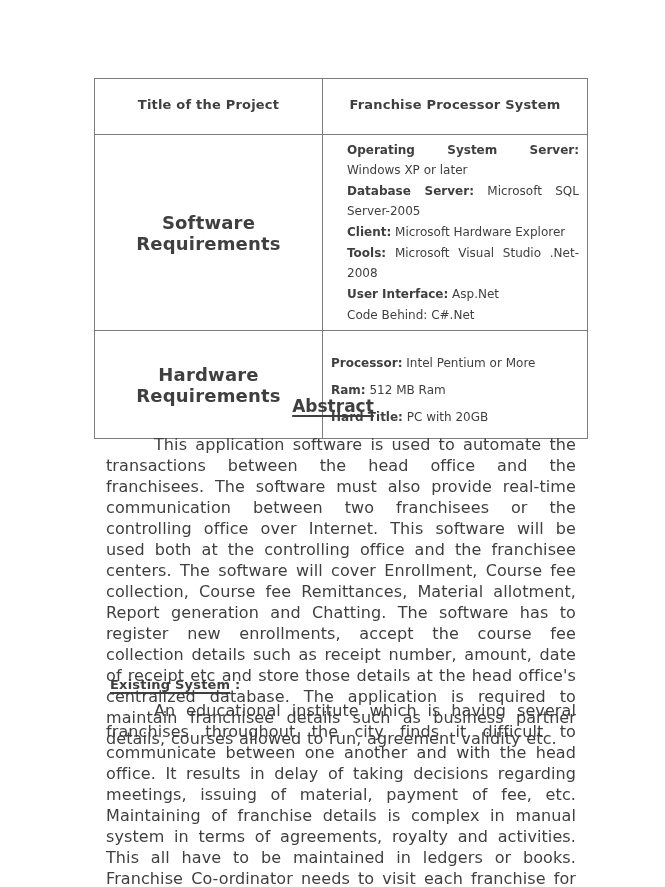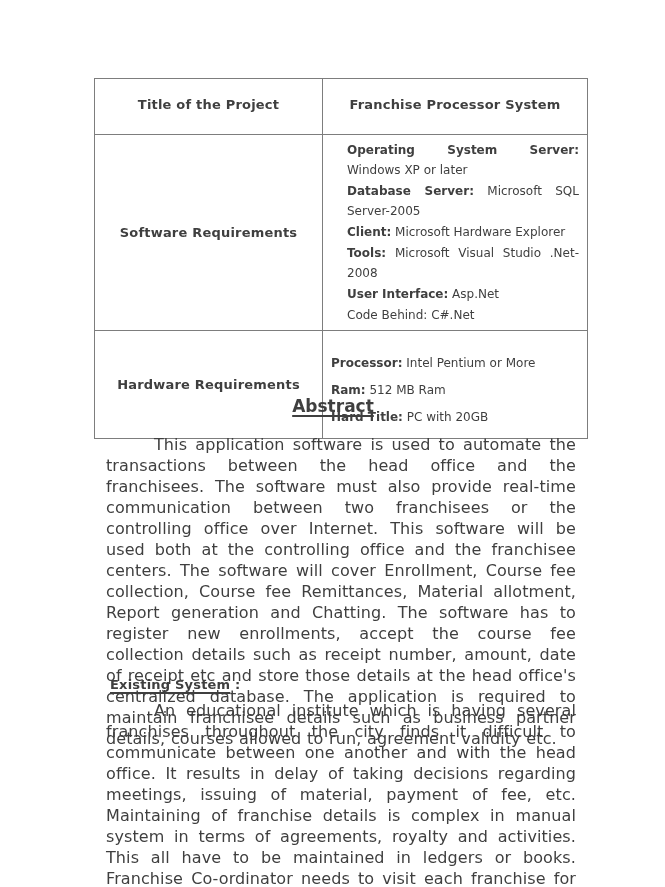--- a/index.html
+++ b/index.html
@@ -34,21 +34,21 @@
     height:48px;
     text-align:center;
     font-weight:bold;
     font-size:13px;
     padding-bottom:6px;
     letter-spacing:.2px;
   }
   .row-label-cell{
     text-align:center;
     font-weight:bold;
-    font-size:13px;
+    font-size:18px;
     letter-spacing:.2px;
   }
   .details-cell{
     vertical-align:top;
     padding:5px 8px 4px 8px;
     font-size:12px;
     line-height:20px;
     text-align:justify;
   }
   .details-cell p{margin:0 0 1px 16px;}

